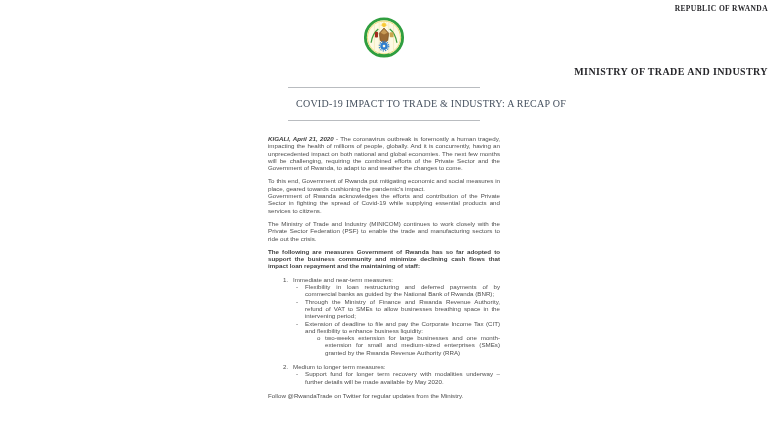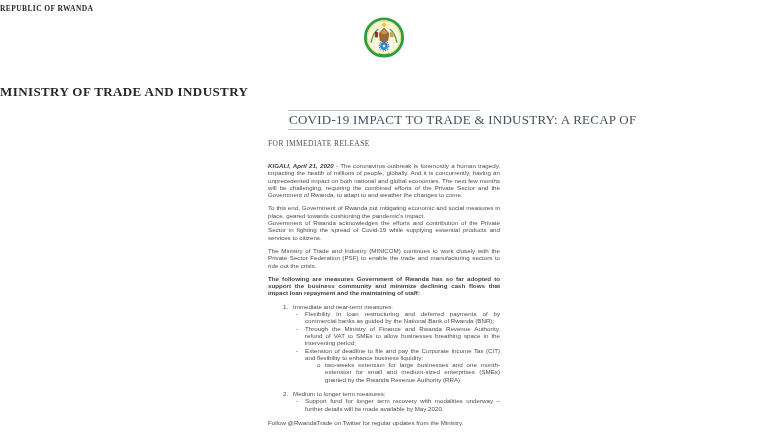--- a/index.html
+++ b/index.html
@@ -5,46 +5,46 @@
   html,body{margin:0;padding:0;background:#ffffff;}
   .page{
     position:relative;
     width:768px;height:432px;
     background:#ffffff;
     overflow:hidden;
     font-family:"Liberation Sans",sans-serif;
     color:#4e4e4e;
   }
   
-  .doc-header{text-align:left;}
+  .doc-header{text-align:right;}
   .republic{
     margin-top:4px;
     font-family:"Liberation Serif",serif;
     font-weight:bold;
     font-size:7.5px;
     letter-spacing:.4px;
     color:#27272b;
   }
   .coat-wrap{margin:3px auto 0;width:42px;height:44px;line-height:0;}
   .ministry{
-    margin-top:24px;
+    margin-top:6px;
     font-family:"Liberation Serif",serif;
     font-weight:bold;
-    font-size:13px;
+    font-size:10px;
     letter-spacing:.4px;
     color:#27272b;
   }
   
   .title-block{width:192px;margin:10px auto 0;}
   .rule{border:none;border-top:1px solid #b9bcc0;margin:0;}
   .doc-title{
-    margin:1px;padding:3px 0 3px;
+    margin:8px;padding:3px 0 3px;
     font-family:"Liberation Serif",serif;
     font-weight:normal;
-    font-size:13px;
+    font-size:10px;
     line-height:10px;
     letter-spacing:.25px;
     color:#45505e;
   }
   .doc-title .t-line{display:block;white-space:nowrap;}
   
   .content{width:232px;margin:0 auto;}
   .release{
     margin:9px 0 0;
     font-family:"Liberation Serif",serif;
@@ -120,21 +120,20 @@
   <div class="title-block">
     <hr class="rule">
     <h1 class="doc-title">
       <span class="t-line">COVID-19 IMPACT TO TRADE &amp; INDUSTRY: A RECAP OF</span>
     </h1>
     <hr class="rule">
   </div>
 
   <main class="content">
 
-    <div class="release">FOR IMMEDIATE RELEASE</div>
 
     <p class="para first"><strong class="dateline">KIGALI, April 21, 2020 -</strong><span> The coronavirus outbreak is foremostly a human tragedy, impacting the health of millions of people, globally. And it is concurrently, having an unprecedented impact on both national and global economies. The next few months will be challenging, requiring the combined efforts of the Private Sector and the Government of Rwanda, to adapt to and weather the changes to come.</span></p>
 
     <p class="para">
       <span class="block">To this end, Government of Rwanda put mitigating economic and social measures in place, geared towards cushioning the pandemic's impact.</span>
       <span class="block">Government of Rwanda acknowledges the efforts and contribution of the Private Sector in fighting the spread of Covid-19 while supplying essential products and services to citizens.</span>
     </p>
 
     <p class="para">The Ministry of Trade and Industry (MINICOM) continues to work closely with the Private Sector Federation (PSF) to enable the trade and manufacturing sectors to ride out the crisis.</p>
 

